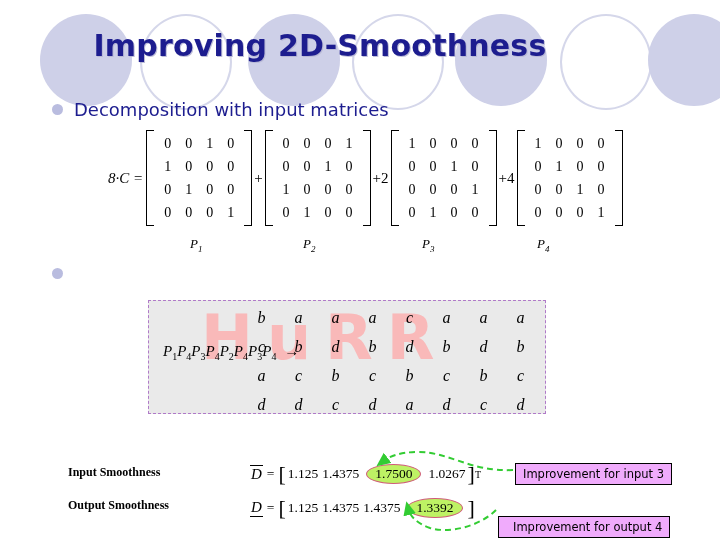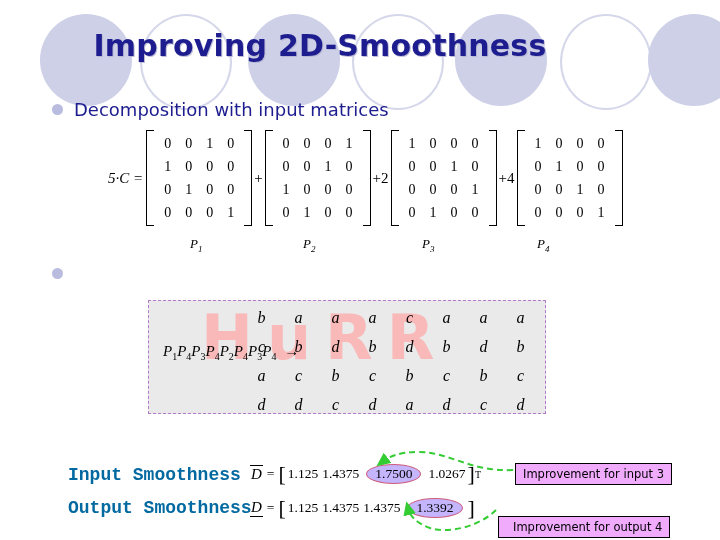--- a/index.html
+++ b/index.html
@@ -83,43 +83,43 @@
   #schedule-grid{
     position:absolute;right:6px;top:2px;z-index:2;border-collapse:collapse;
   }
   #schedule-grid td{
     font-family:"Liberation Serif", serif;font-style:italic;
     font-size:16px;text-align:center;width:35px;height:27px;color:#000;
   }
 
   
   .smooth-label{
-    position:absolute;font-family:Liberation Mono, monospace;
-    font-size:18px;font-weight:bold;color:#0369a1;white-space:nowrap;
+    position:absolute;font-family:Liberation Serif, serif;
+    font-size:12px;font-weight:bold;color:#000000;white-space:nowrap;
   }
   #label-input-smoothness{left:68px;top:465px;}
   #label-output-smoothness{left:68px;top:498px;}
 
   .vec-row{
     position:absolute;display:flex;align-items:center;
     font-family:"Liberation Serif", serif;font-size:13.5px;color:#000;
     white-space:nowrap;
   }
   #vector-input{left:250px;top:463px;}
   #vector-output{left:250px;top:497px;}
   .d-sym{font-style:italic;font-size:15px;position:relative;padding:0 1px;}
   .d-over{border-top:1.2px solid #000;}
   .d-under{border-bottom:1.2px solid #000;}
   .eqs{margin:0 4px;}
   .brk{font-size:22px;font-weight:300;line-height:1;}
   .vnum{margin:0 2px;}
   .circled{
     display:inline-block;margin:0 5px;padding:1px 8px;
     border:1.4px solid #d05b7a;border-radius:50%;
-    background:#c4b5fd;color:#000;
+    background:#bef264;color:#000;
   }
   .transpose{font-size:10px;vertical-align:super;}
 
   
   .callout{
     position:absolute;background:#f0abfc;border:1.5px solid #000;
     font-family:"DejaVu Sans", sans-serif;font-size:11.5px;color:#000;
     padding:3px 7px;white-space:nowrap;z-index:6;
   }
   #callout-input{left:515px;top:463px;}
@@ -143,21 +143,21 @@
 </div>
 
 <div id="slide-title">Improving 2D-Smoothness</div>
 
 <div class="bullet-row" id="bullet-decomposition">
   <span class="bullet-dot"></span>
   <span class="bullet-text">Decomposition with input matrices</span>
 </div>
 
 <div id="matrix-equation">
-  <span class="eq-lead">5·C =</span>
+  <span class="eq-lead">8·C =</span>
 
   <span class="matrix">
     <table>
         <tbody>
       <tr>
         <td>0</td>
         <td>0</td>
         <td>1</td>
         <td>0</td>
       </tr>

